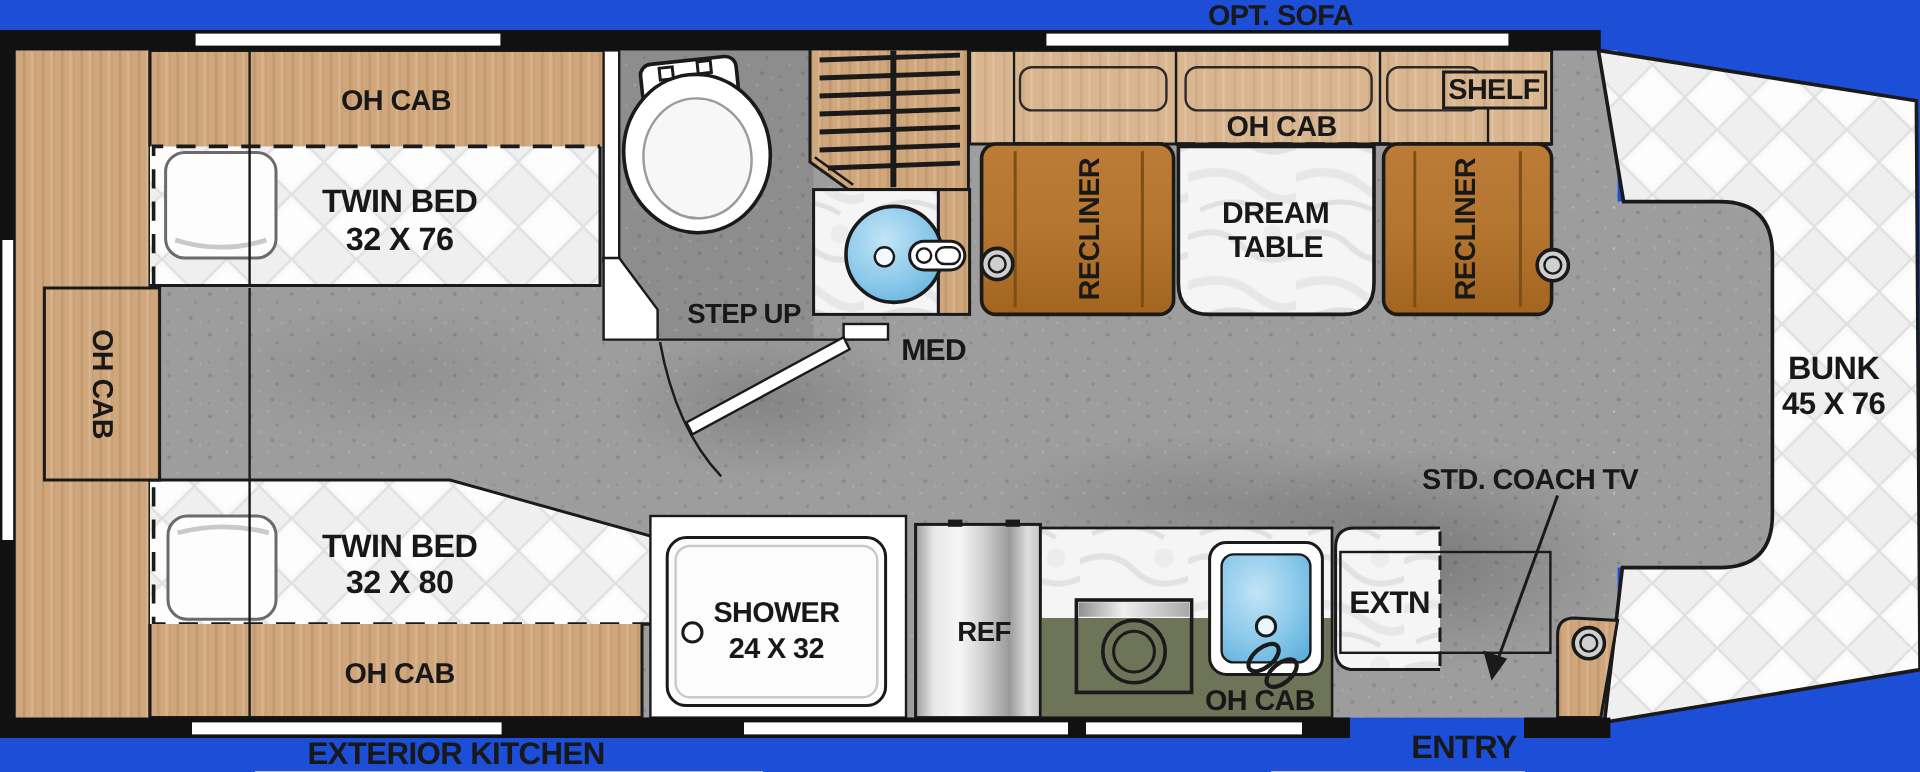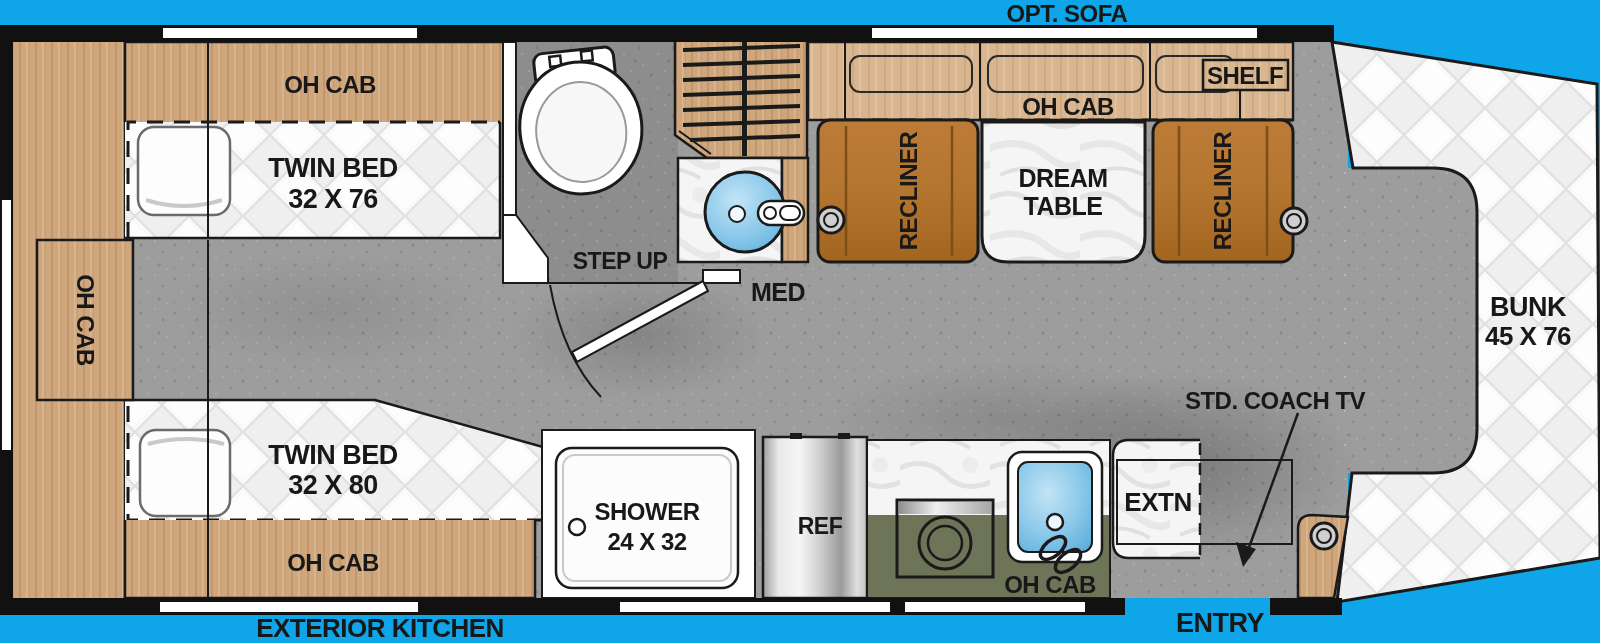--- a/index.html
+++ b/index.html
@@ -1,16 +1,16 @@
 <!DOCTYPE html>
 <html><head>
 <meta charset="utf-8">
 <style>
   html,body{margin:0;padding:0;background:#ffffff;}
-  .stage{position:relative;width:1600px;height:643px;background:#0ea5e9;overflow:hidden;}
+  .stage{position:relative;width:1600px;height:643px;background:#1d4ed8;overflow:hidden;}
   svg{display:block;}
   .lbl{
     font-family:"Liberation Sans","DejaVu Sans",sans-serif;
     font-weight:bold;
     fill:#181818;
     letter-spacing:-0.5px;
   }
 </style>
 </head>
 <body>

